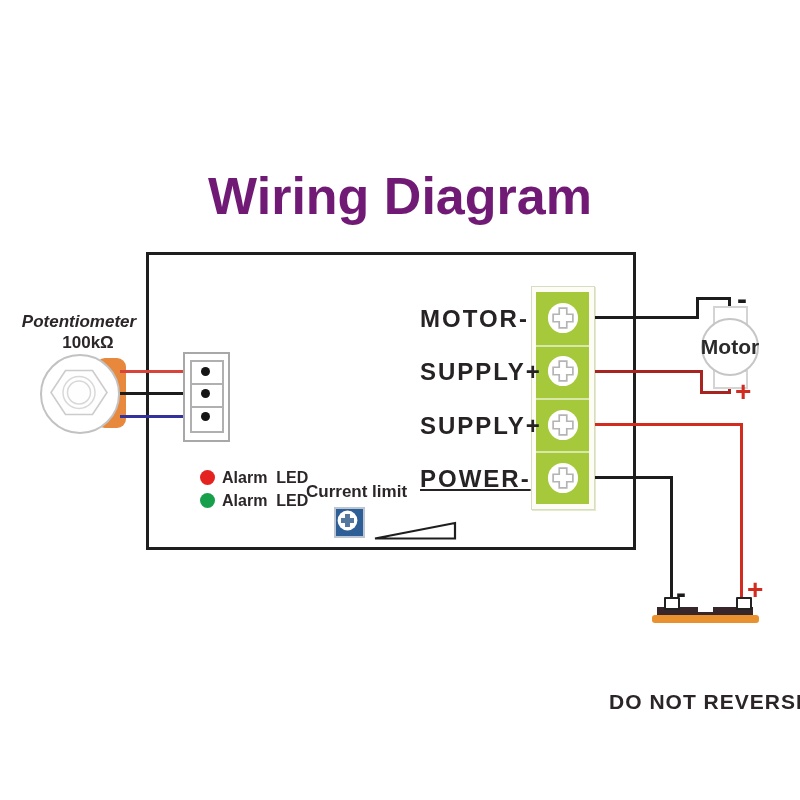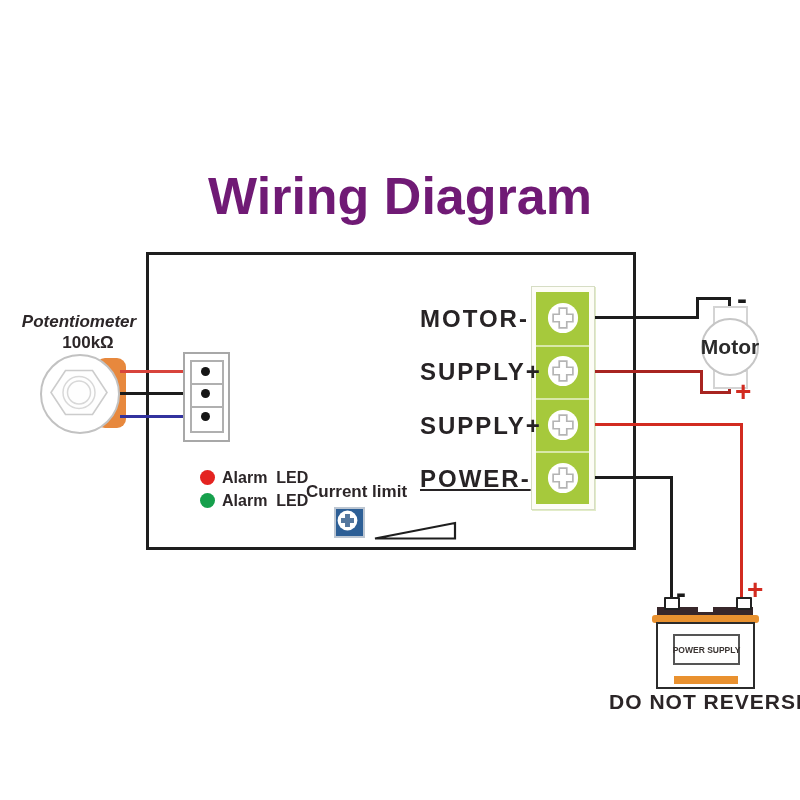--- a/index.html
+++ b/index.html
@@ -151,21 +151,15 @@
   <div class="abs sign sign-neg" style="left:737px;top:282px;">-</div>
   <div class="abs sign sign-pos" style="left:735px;top:376px;">+</div>
 
   <div class="abs sign sign-neg" style="left:676px;top:576px;">-</div>
   <div class="abs sign sign-pos" style="left:747px;top:574px;">+</div>
   <div class="abs bat-post" style="left:664px;top:597px;"></div>
   <div class="abs bat-post" style="left:736px;top:597px;"></div>
   <div class="abs bat-bar"></div>
   <div class="abs bat-notch"></div>
   <div class="abs bat-band"></div>
-  <div class="abs bat-body">
-    <div class="abs ps-box">
-      <span class="ps-text">POWER SUPPLY</span>
-    </div>
-    <div class="abs bat-strip"></div>
-  </div>
   <div class="abs warning">DO NOT REVERSE</div>
 
 </div>
 
 </body></html>

